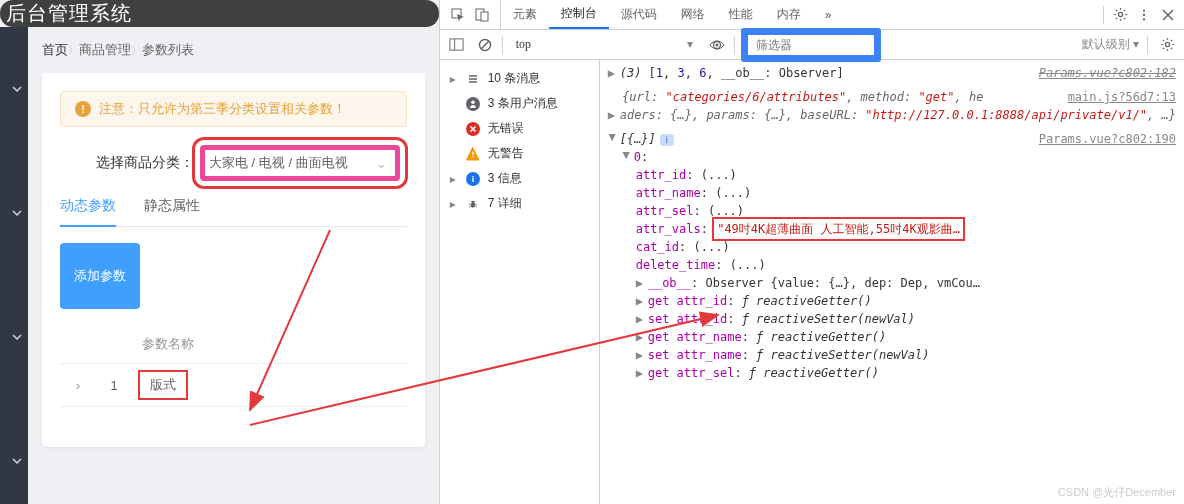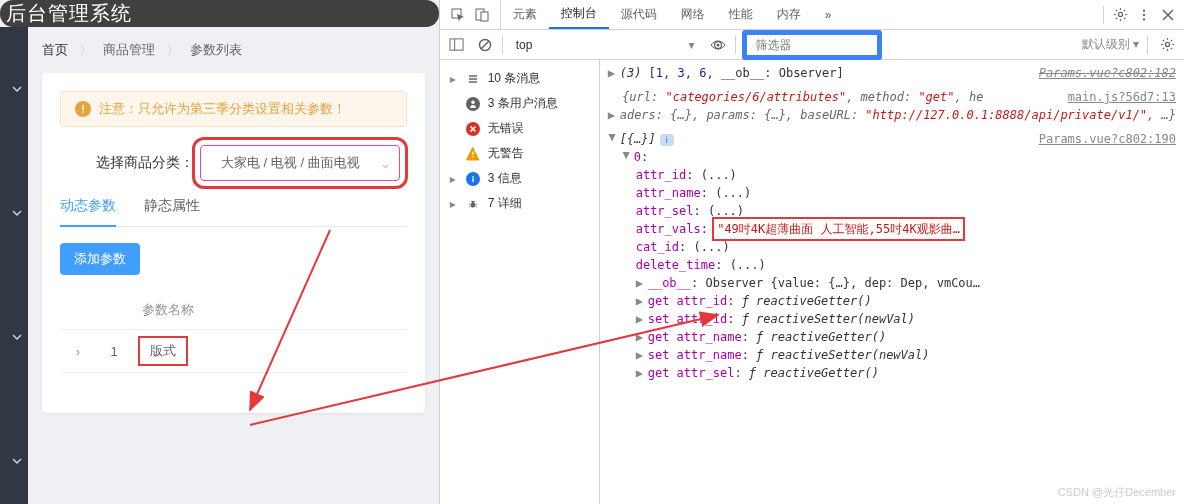--- a/index.html
+++ b/index.html
@@ -4,58 +4,58 @@
 <style>
 * { margin: 0; padding: 0; box-sizing: border-box; }
 body { font-family: -apple-system, "PingFang SC", "Microsoft YaHei", sans-serif; font-size: 13px; color: #333; background: #fff; width: 1184px; height: 504px; overflow: hidden; display: flex; }
 .left-pane { width: 498px; height: 504px; display: flex; flex-direction: column; background: #eef0f3; }
 .titlebar { background: #404040; color: #fff; height: 48px; display: flex; align-items: center; padding-left: 6px; font-size: 20px; letter-spacing: 1px; border-radius: 13px; }
 .body-wrap { display: flex; flex: 1; }
 .sidebar { width: 28px; background: #323744; display: flex; flex-direction: column; }
 .sb-item { height: 44px; display: flex; align-items: center; justify-content: flex-end; padding-right: 6px; color: #cfd3dc; cursor: pointer; }
 .sb-item svg { width: 10px; height: 10px; }
 .main-col { flex: 1; padding: 14px 14px 0 14px; background: #eef0f3; overflow: hidden; }
-.breadcrumb { font-size: 13px; color: #666; margin-bottom: 14px; display: flex; align-items: center; gap: 12px; }
+.breadcrumb { font-size: 13px; color: #666; margin-bottom: 14px; display: flex; align-items: center; gap: 0; }
 .breadcrumb .bc-home { color: #303133; }
 .breadcrumb .sep { color: #bbb; font-size: 11px; }
 .card { background: #fff; border-radius: 4px; box-shadow: 0 1px 3px rgba(0,0,0,.06); padding: 18px 18px 40px 18px; position: relative; }
 .alert { background: #fdf6ec; border: 1px solid #f7e3c3; color: #e6a23c; padding: 8px 14px; border-radius: 4px; display: flex; align-items: center; gap: 8px; font-size: 13px; margin-bottom: 18px; }
 .alert-icon { width: 16px; height: 16px; border-radius: 50%; background: #e6a23c; color: #fff; display: flex; align-items: center; justify-content: center; font-size: 11px; font-weight: bold; }
 .row-select { display: flex; align-items: center; gap: 6px; margin-bottom: 16px; }
 .row-select label { font-size: 14px; color: #303133; margin-left: 36px; }
-.cascader { border: 1px solid #ec4899; border-radius: 4px; height: 36px; display: flex; align-items: center; padding: 0 28px 0 20px; color: #606266; font-size: 13px; position: relative; min-width: 200px; outline: 3px solid #e4393c; outline-offset: 5px; }
+.cascader { border: 5px solid #ec4899; border-radius: 4px; height: 36px; display: flex; align-items: center; padding: 0 28px 0 4px; color: #606266; font-size: 13px; position: relative; min-width: 200px; outline: 3px solid #e4393c; outline-offset: 5px; }
 .cascader .arrow { position: absolute; right: 8px; color: #bbb; }
 .tabs { border-bottom: 1px solid #e4e7ed; display: flex; gap: 28px; margin-bottom: 16px; }
 .tab { padding-bottom: 10px; font-size: 14px; color: #606266; cursor: pointer; }
 .tab.active { color: #409eff; border-bottom: 2px solid #409eff; margin-bottom: -1px; }
-.btn-primary { background: #409eff; color: #fff; border: none; border-radius: 4px; padding: 7px 14px; font-size: 13px; cursor: pointer; margin-bottom: 16px; }
+.btn-primary { background: #409eff; color: #fff; border: none; border-radius: 4px; padding: 24px 14px; font-size: 13px; cursor: pointer; margin-bottom: 16px; }
 .table { width: 100%; border-collapse: collapse; }
 .table th, .table td { text-align: left; font-size: 13px; color: #606266; padding: 10px 10px; border-bottom: 1px solid #ebeef5; }
 .table th { color: #909399; font-weight: 500; background: #fff; }
 .table th.first, .table td.first { width: 36px; text-align: center; }
 .table th.idx, .table td.idx { width: 36px; text-align: center; }
 .expand-ic { color: #999; }
 .param-cell { position: relative; }
 .param-box { display: inline-block; padding: 2px 8px; outline: 2px solid #e4393c; outline-offset: 2px; }
 
 .right-pane { flex: 1; height: 504px; border-left: 1px solid #d0d0d0; display: flex; flex-direction: column; background: #fff; font-size: 12px; }
 .dt-top { height: 30px; border-bottom: 1px solid #d0d0d0; display: flex; align-items: center; }
 .dt-top .icon-group { display: flex; align-items: center; gap: 4px; padding: 0 8px; border-right: 1px solid #d0d0d0; height: 100%; }
 .dt-top .icon-btn { width: 20px; height: 20px; display: flex; align-items: center; justify-content: center; color: #5f6368; cursor: pointer; }
 .dt-tabs { display: flex; height: 100%; flex: 1; }
 .dt-tab { padding: 8px 12px; display: flex; align-items: center; color: #5f6368; cursor: pointer; font-size: 12px; }
 .dt-tab.active { color: #202124; border-bottom: 2px solid #1a73e8; }
 .dt-top .right-icons { display: flex; align-items: center; gap: 4px; padding: 0 6px; }
 .dt-top .sep-v { width: 1px; height: 18px; background: #d0d0d0; margin: 0 2px; }
 .dt-sub { height: 30px; border-bottom: 1px solid #d0d0d0; display: flex; align-items: center; padding: 0 6px; gap: 6px; }
 .dt-sub .icon-btn { width: 22px; height: 22px; display: flex; align-items: center; justify-content: center; color: #5f6368; cursor: pointer; }
-.dt-sub .ctx { display: flex; align-items: center; gap: 8px; border: 1px solid transparent; padding: 2px 6px; border-radius: 3px; }
+.dt-sub .ctx { display: flex; align-items: center; gap: 8px; border: 1px solid transparent; padding: 2px 6px; border-radius: 3px; font-family: Liberation Serif, serif; }
 .dt-sub .ctx-label { color: #333; }
 .dt-sub .filter { flex: 1; }
-.dt-sub input { border: 5px solid #3b82f6; border-radius: 3px; padding: 3px 8px; font-size: 12px; color: #333; width: 140px; }
+.dt-sub input { border: 7px solid #3b82f6; border-radius: 3px; padding: 3px 8px; font-size: 12px; color: #333; width: 140px; }
 .dt-sub .level { color: #888; font-size: 12px; }
 
 .dt-body { flex: 1; display: flex; overflow: hidden; }
 .msg-side { width: 160px; border-right: 1px solid #d0d0d0; padding: 6px 0; }
 .msg-row { display: flex; align-items: center; gap: 8px; padding: 4px 10px; color: #333; cursor: pointer; }
 .msg-row .caret { color: #888; width: 8px; }
 .msg-row .bullet { width: 14px; height: 14px; border-radius: 50%; display: flex; align-items: center; justify-content: center; flex-shrink: 0; }
 .msg-row .bullet svg { width: 10px; height: 10px; }
 .b-msgs { color: #5f6368; }
 .b-user { background: #5f6368; }

